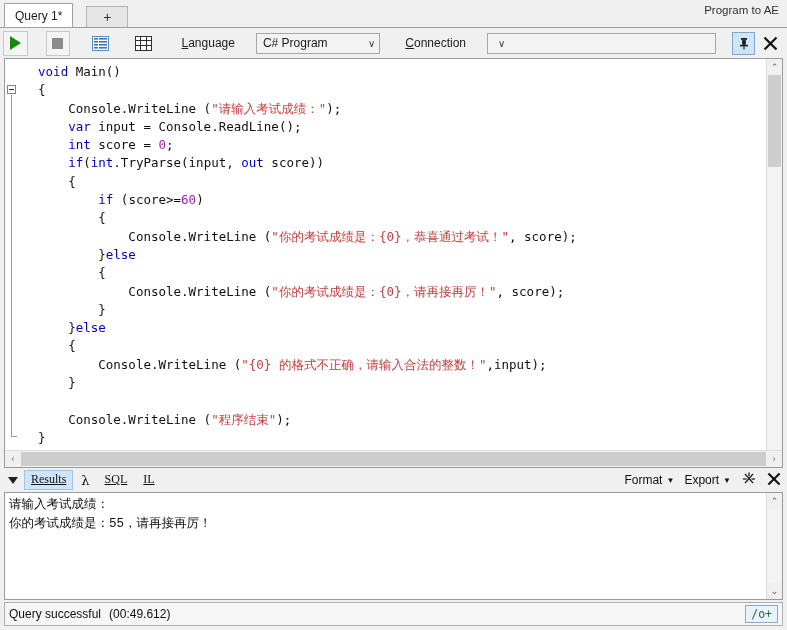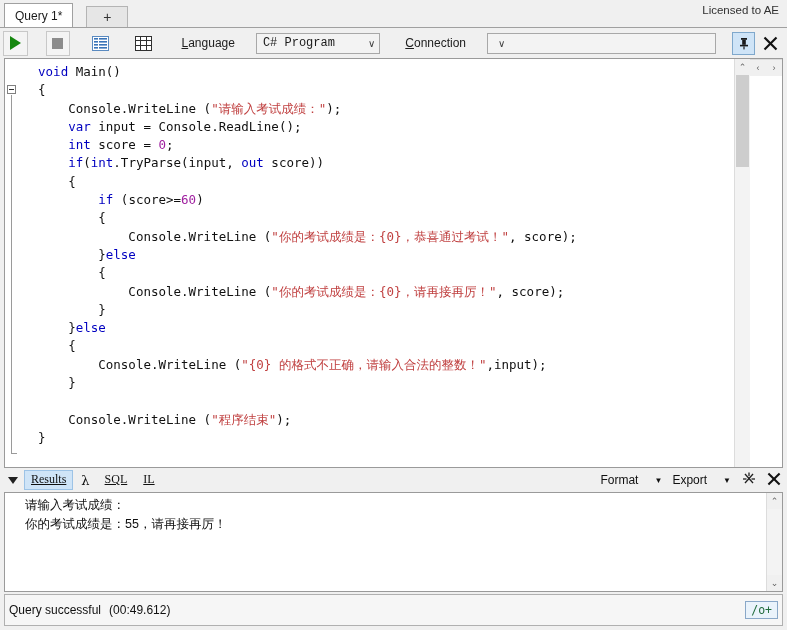--- a/index.html
+++ b/index.html
@@ -56,36 +56,36 @@
   }
   .stop-sq { width: 11px; height: 11px; background: #8c8c8c; }
   .grid-icon { display: block; }
   .lbl { font-size: 12px; color: #202020; margin: 0 5px 0 9px; white-space: nowrap; }
   .lbl u { text-decoration: underline; }
   .combo {
     height: 21px; border: 1px solid #a8a8a8; background: #f3f3f3;
     display: flex; align-items: center; padding: 0 4px 0 6px;
     font-size: 12px; color: #1a1a1a; position: relative;
   }
-  .combo .cval { flex: 1; overflow: hidden; white-space: nowrap; font-family: Liberation Mono, monospace; }
+  .combo .cval { flex: 1; overflow: hidden; white-space: nowrap; }
   .combo .carat { color: #404040; font-size: 10px; padding-left: 4px; }
   #language-combo { width: 156px; }
   #connection-combo { width: 290px; }
   .tb-right { margin-left: auto; display: flex; align-items: center; gap: 4px; padding-right: 4px; }
   .pin-btn {
     width: 23px; height: 23px; background: #cfe4f7; border: 1px solid #7fa8cc;
     display: flex; align-items: center; justify-content: center;
   }
   .close-x { width: 22px; height: 22px; display: flex; align-items: center; justify-content: center;
     font-size: 17px; color: #111; font-family: "Liberation Sans", sans-serif; }
 
   
   .editor-wrap {
     margin: 0 4px; border: 1px solid #9a9a9a; background: #ffffff;
-    flex: 0 0 410px; display: flex; flex-direction: row; overflow: hidden;
+    flex: 0 0 410px; display: flex; flex-direction: column; overflow: hidden;
     position: relative;
   }
   .editor-body { flex: 1; display: flex; overflow: hidden; position: relative; }
   .gutter {
     width: 15px; background: #ffffff; position: relative; flex: 0 0 15px;
     border-right: 1px solid #ffffff;
   }
   .fold-box {
     position: absolute; left: 2px; top: 26px;
     width: 9px; height: 9px; border: 1px solid #808080; background: #fff;
@@ -139,36 +139,36 @@
     width: 18px; display: flex; align-items: center; justify-content: center;
     font-size: 9px; color: #202020;
   }
   .rtab {
     padding: 2px 7px 3px 7px; font-size: 12px; color: #101010;
   }
   .rtab.active { background: #cfe4f7; border: 1px solid #9dc3e6; padding: 1px 6px 2px 6px; }
   .rtab u { text-decoration: underline; font-family: Liberation Serif, serif; }
   .rtab-lambda { font-family: "DejaVu Serif", serif; font-size: 13px; padding: 2px 6px; }
   .rhdr-right { margin-left: auto; display: flex; align-items: center; gap: 10px; }
-  .menu-btn { font-size: 12px; color: #101010; display: flex; align-items: center; gap: 16px; }
+  .menu-btn { font-size: 12px; color: #101010; display: flex; align-items: center; gap: 4px; }
   .menu-btn .tri { font-size: 8px; }
 
   .results-wrap {
     margin: 0 4px; border: 1px solid #9a9a9a; background: #fff;
     flex: 1; display: flex; overflow: hidden; position: relative;
   }
   .results-out {
-    flex: 1; padding: 3px 0 0 20px; overflow: hidden;
-    font-family: Liberation Sans, sans-serif; font-size: 12.5px;
+    flex: 1; padding: 3px 0 0 4px; overflow: hidden;
+    font-family: Liberation Mono, monospace; font-size: 12.5px;
     line-height: 19px; color: #101010; white-space: pre;
   }
 
   
   .statusbar {
-    height: 32px; margin: 2px 4px 4px 4px; border: 1px solid #b0b0b0;
+    height: 24px; margin: 2px 4px 4px 4px; border: 1px solid #b0b0b0;
     background: #f6f6f6; display: flex; align-items: center; padding: 0 4px;
     font-size: 12px; color: #101010;
   }
   .status-right { margin-left: auto; display: flex; align-items: center; }
   .opt-badge {
     border: 1px solid #8aa8c8; background: #eaf3fb; color: #1f6b3a;
     font-family: "DejaVu Sans Mono", monospace; font-size: 11.5px;
     padding: 1px 5px;
   }
 </style>
@@ -177,21 +177,21 @@
 
 <div id="app">
 
   <div class="tabstrip">
     <div class="tab">
       <span>Query 1*</span>
     </div>
     <div class="tab-new">
       <span>+</span>
     </div>
-    <div class="license">Licensed to AE</div>
+    <div class="license">Program to AE</div>
   </div>
 
   <div class="toolbar">
     <div class="tb-btn">
       <span class="play-tri"></span>
     </div>
     <div class="tb-btn">
       <span class="stop-sq"></span>
     </div>
     <div class="tb-btn flat">

